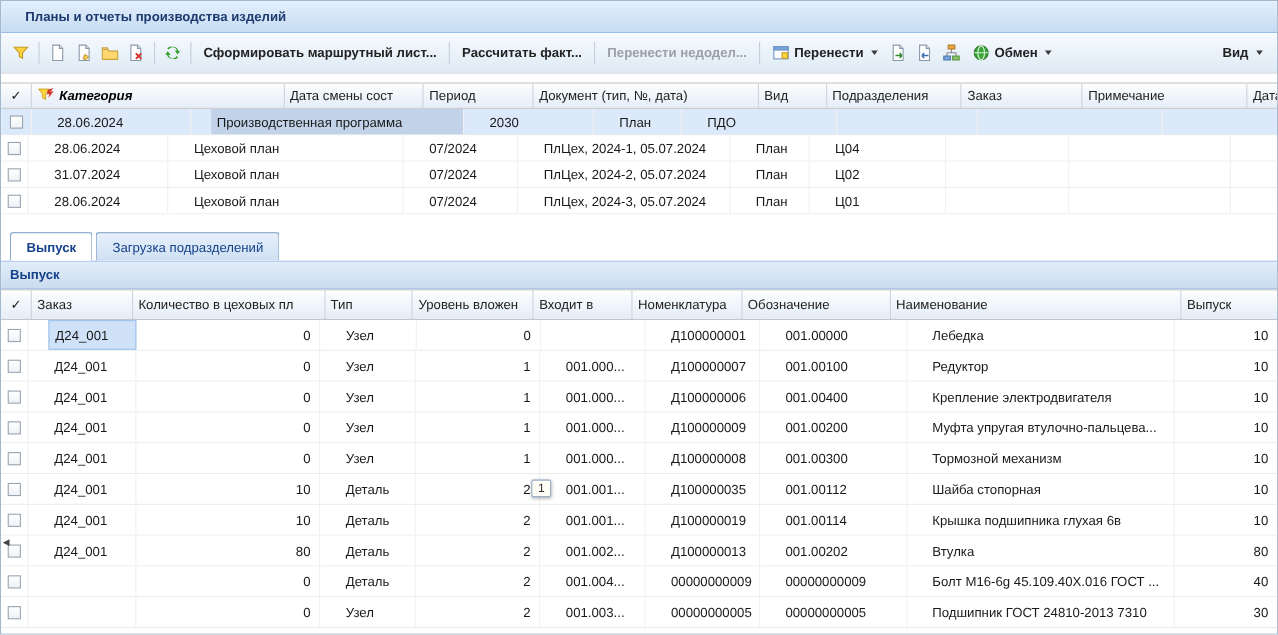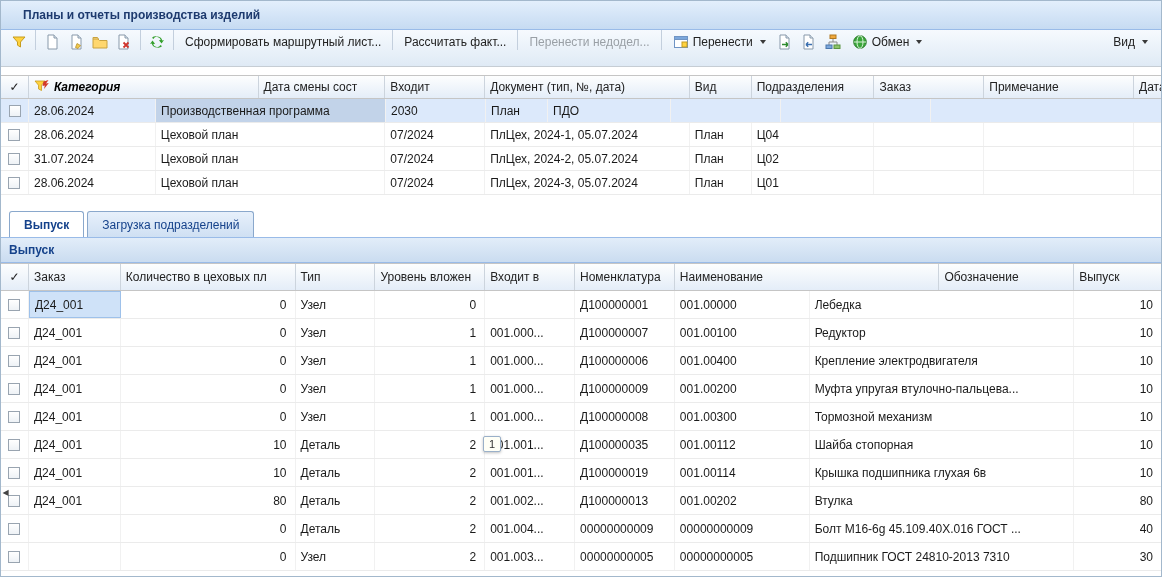--- a/index.html
+++ b/index.html
@@ -7,40 +7,40 @@
   body { font-family:"Liberation Sans", sans-serif; font-size:12px; color:#1a1a1a; }
   .app { position:relative; width:1162px; height:577px; border:1px solid #a3b8cc; overflow:hidden; background:#fff; }
 
   
   .titlebar { height:29px; background:linear-gradient(#e3effc,#c6dbf2); border-bottom:1px solid #99bbe8;
               display:flex; align-items:center; padding-left:22px; }
   .titlebar span { font-weight:bold; color:#1d3a6e; }
 
   
   .toolbar { height:37px; background:linear-gradient(#f6fafe,#dfeaf5); border-bottom:1px solid #c6cdd4;
-             display:flex; align-items:flex-start; padding:0 6px; }
+             display:flex; align-items:center; padding:0 6px;font-weight:bold; }
   .tbtn { height:24px; display:flex; align-items:center; gap:4px; padding:0 6px;
           border:1px solid transparent; border-radius:2px; white-space:nowrap; color:#222; }
   .tbtn.icon-only { padding:0 3px; }
   .tbtn.disabled span { color:#9aa0a6; }
   .sep { width:1px; height:20px; background:#c3cfdd; margin:0 4px; flex:0 0 1px; }
   .spacer { flex:1; }
   .caret { width:0; height:0; border-left:3px solid transparent; border-right:3px solid transparent;
            border-top:4px solid #3a3a3a; margin-left:3px; }
   .gap8 { height:8px; background:#fff; }
 
   
   .grid-header { display:flex; height:24px; background:linear-gradient(#fdfefe,#e4edf8);
                  border-top:1px solid #c5c5c5; border-bottom:1px solid #c5c5c5; }
   .grid-header.tall { height:28px; }
   .hcell { display:flex; align-items:center; padding:0 5px; border-right:1px solid #ccd4dd;
            overflow:hidden; white-space:nowrap; color:#222; }
   .hcell.center { justify-content:center; }
   .hcell.sorted span { font-weight:bold; font-style:italic; color:#000; }
-  .grid-row { display:flex; height:24px; border-bottom:1px solid #ebebeb; background:#fff; }
+  .grid-row { display:flex; height:24px; border-bottom:1px solid #ebebeb; background:#fff;gap:18px; }
   .grid-row.h28 { height:28px; }
   .grid-row.selected { background:#dce9fb; }
   .cell { display:flex; align-items:center; padding:0 5px; height:100%; overflow:hidden;
           white-space:nowrap; border-right:1px solid #f1f1f1; }
   .cell.num { justify-content:flex-end; padding-right:8px; }
   .cell.center { justify-content:center; }
   .cell.focus { background:#c2d3e9; }
   .cell.selcell { background:#cfe2f8; border:1px solid #9ec1ea; }
   .cb { width:12px; height:12px; border:1px solid #99a4b0; background:linear-gradient(#ffffff,#eef2f6); }
 
@@ -198,21 +198,21 @@
         <svg width="16" height="14" viewBox="0 0 15 14" style="margin-right:4px">
             <path d="M0.5 1h10L7 5.2v5.3l-3-1.6V5.2z" fill="#ffd23e" stroke="#c69c1e" stroke-width="0.8"></path>
             <path d="M9 1.5L14 0l-2.5 3.5 2.8-.6L9.5 9l.8-3.6L8 6z" fill="#d23a2a"></path>
           </svg>
         <span>Категория</span>
       </div>
       <div class="hcell t-date">
           <span>Дата смены сост</span>
         </div>
       <div class="hcell t-period">
-          <span>Входит</span>
+          <span>Период</span>
         </div>
       <div class="hcell t-doc">
           <span>Документ (тип, №, дата)</span>
         </div>
       <div class="hcell t-kind">
           <span>Вид</span>
         </div>
       <div class="hcell t-div">
           <span>Подразделения</span>
         </div>
@@ -315,25 +315,25 @@
         </div>
       <div class="hcell b-level">
           <span>Уровень вложен</span>
         </div>
       <div class="hcell b-parent">
           <span>Входит в</span>
         </div>
       <div class="hcell b-nomen">
           <span>Номенклатура</span>
         </div>
+      <div class="hcell b-design">
+          <span>Обозначение</span>
+        </div>
       <div class="hcell b-name">
           <span>Наименование</span>
-        </div>
-      <div class="hcell b-design">
-          <span>Обозначение</span>
         </div>
       <div class="hcell b-out">
           <span>Выпуск</span>
         </div>
     </div>
 
     <div class="grid-row h28">
       <div class="cell b-check center">
           <span class="cb"></span>
         </div>

